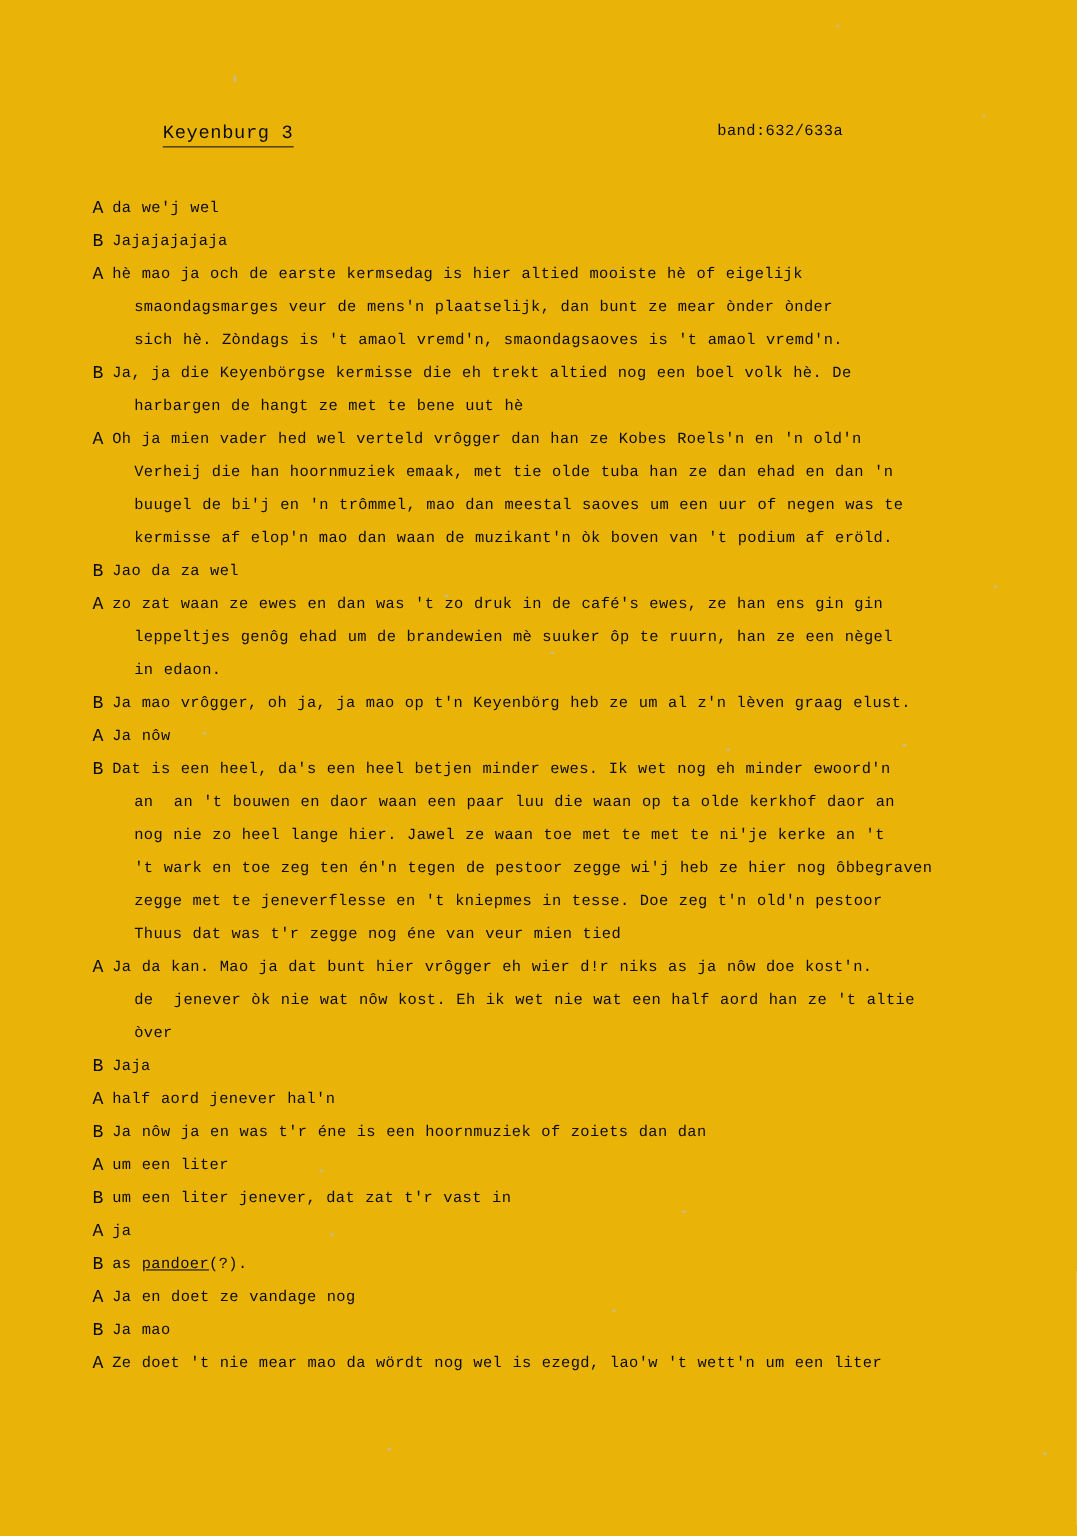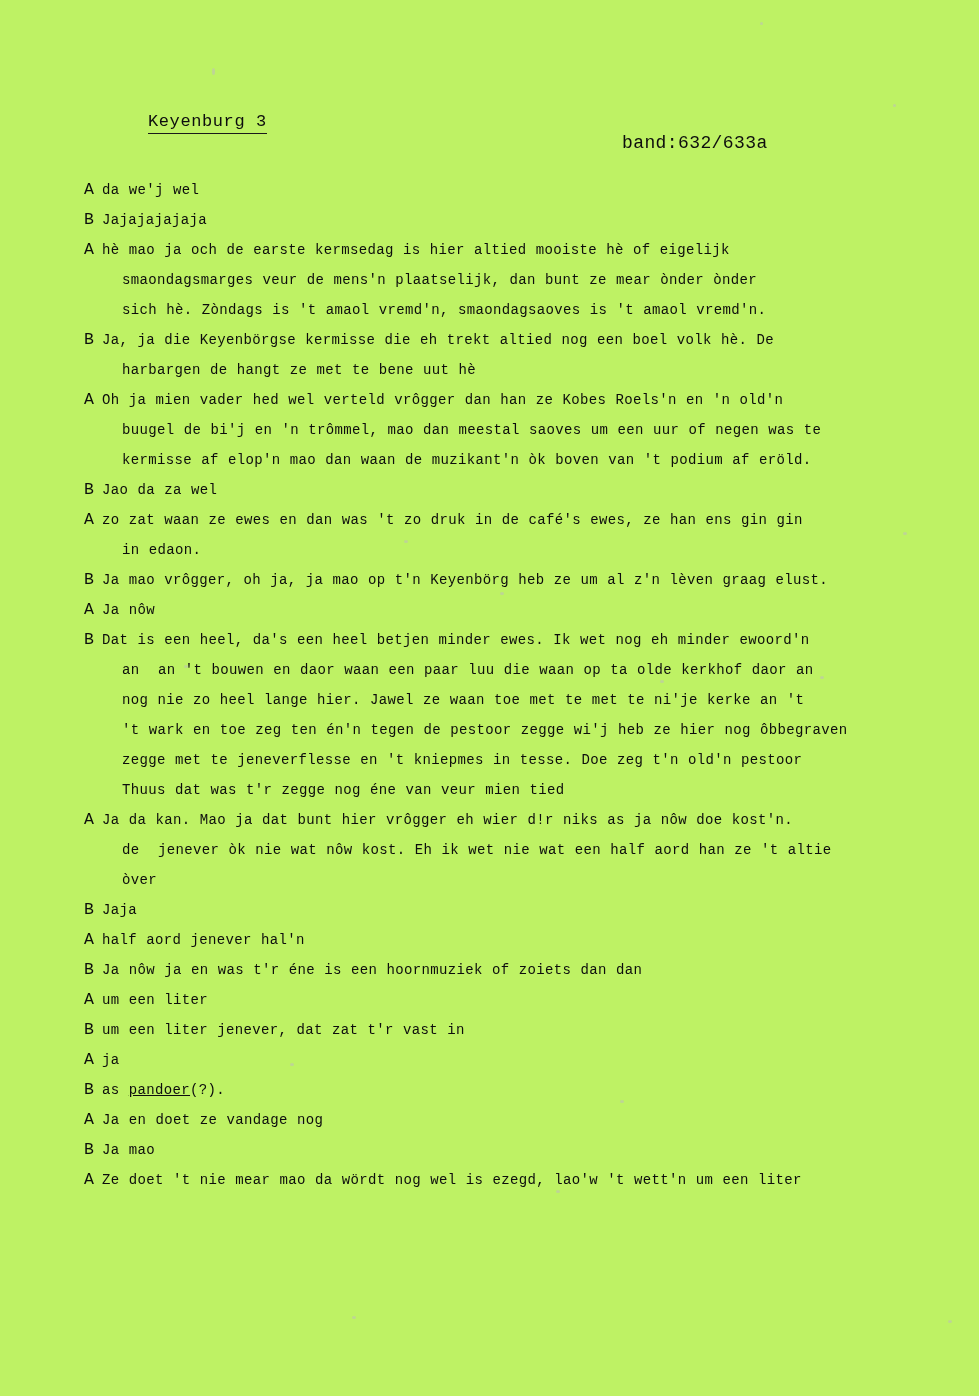--- a/index.html
+++ b/index.html
@@ -11,21 +11,21 @@
     width: 979px;
     height: 1396px;
     position: relative;
     font-family: "Liberation Mono", "DejaVu Sans Mono", monospace;
     color: #0d0d0d;
     overflow: hidden;
   }
   .page {
     position: absolute;
     inset: 0;
-    background: #bef264;
+    background: #eab308;
   }
   
   .speck {
     position: absolute;
     background: #bdbdbd;
     border-radius: 50%;
     opacity: .55;
   }
   .header {
     position: absolute;
@@ -38,25 +38,24 @@
     position: absolute;
     left: 148px;
     top: 0;
     font-size: 17px;
     letter-spacing: .6px;
     border-bottom: 1.5px solid #1a1a1a;
     padding-bottom: 2px;
   }
   .band-id {
     position: absolute;
-    left: 622px;
+    left: 652px;
     top: 0;
-    font-size: 18px;
+    font-size: 14px;
     letter-spacing: .4px;
-    margin-top: 21px;
   }
   .transcript {
     position: absolute;
     top: 175px;
     left: 84px;
     width: 850px;
   }
   .turn {
     display: flex;
     align-items: flex-start;
@@ -138,34 +137,36 @@
         <div class="speaker">B</div>
         <div class="lines">
           <div class="line">Ja, ja die Keyenbörgse kermisse die eh trekt altied nog een boel volk hè. De</div>
           <div class="line indent">harbargen de hangt ze met te bene uut hè</div>
         </div>
       </div>
       <div class="turn">
         <div class="speaker">A</div>
         <div class="lines">
           <div class="line">Oh ja mien vader hed wel verteld vrôgger dan han ze Kobes Roels'n en 'n old'n</div>
+          <div class="line indent">Verheij die han hoornmuziek emaak, met tie olde tuba han ze dan ehad en dan 'n</div>
           <div class="line indent">buugel de bi'j en 'n trômmel, mao dan meestal saoves um een uur of negen was te</div>
           <div class="line indent">kermisse af elop'n mao dan waan de muzikant'n òk boven van 't podium af eröld.</div>
         </div>
       </div>
       <div class="turn">
         <div class="speaker">B</div>
         <div class="lines">
           <div class="line">Jao da za wel</div>
         </div>
       </div>
       <div class="turn">
         <div class="speaker">A</div>
         <div class="lines">
           <div class="line">zo zat waan ze ewes en dan was 't zo druk in de café's ewes, ze han ens gin gin</div>
+          <div class="line indent">leppeltjes genôg ehad um de brandewien mè suuker ôp te ruurn, han ze een nègel</div>
           <div class="line indent">in edaon.</div>
         </div>
       </div>
       <div class="turn">
         <div class="speaker">B</div>
         <div class="lines">
           <div class="line">Ja mao vrôgger, oh ja, ja mao op t'n Keyenbörg heb ze um al z'n lèven graag elust.</div>
         </div>
       </div>
       <div class="turn">

